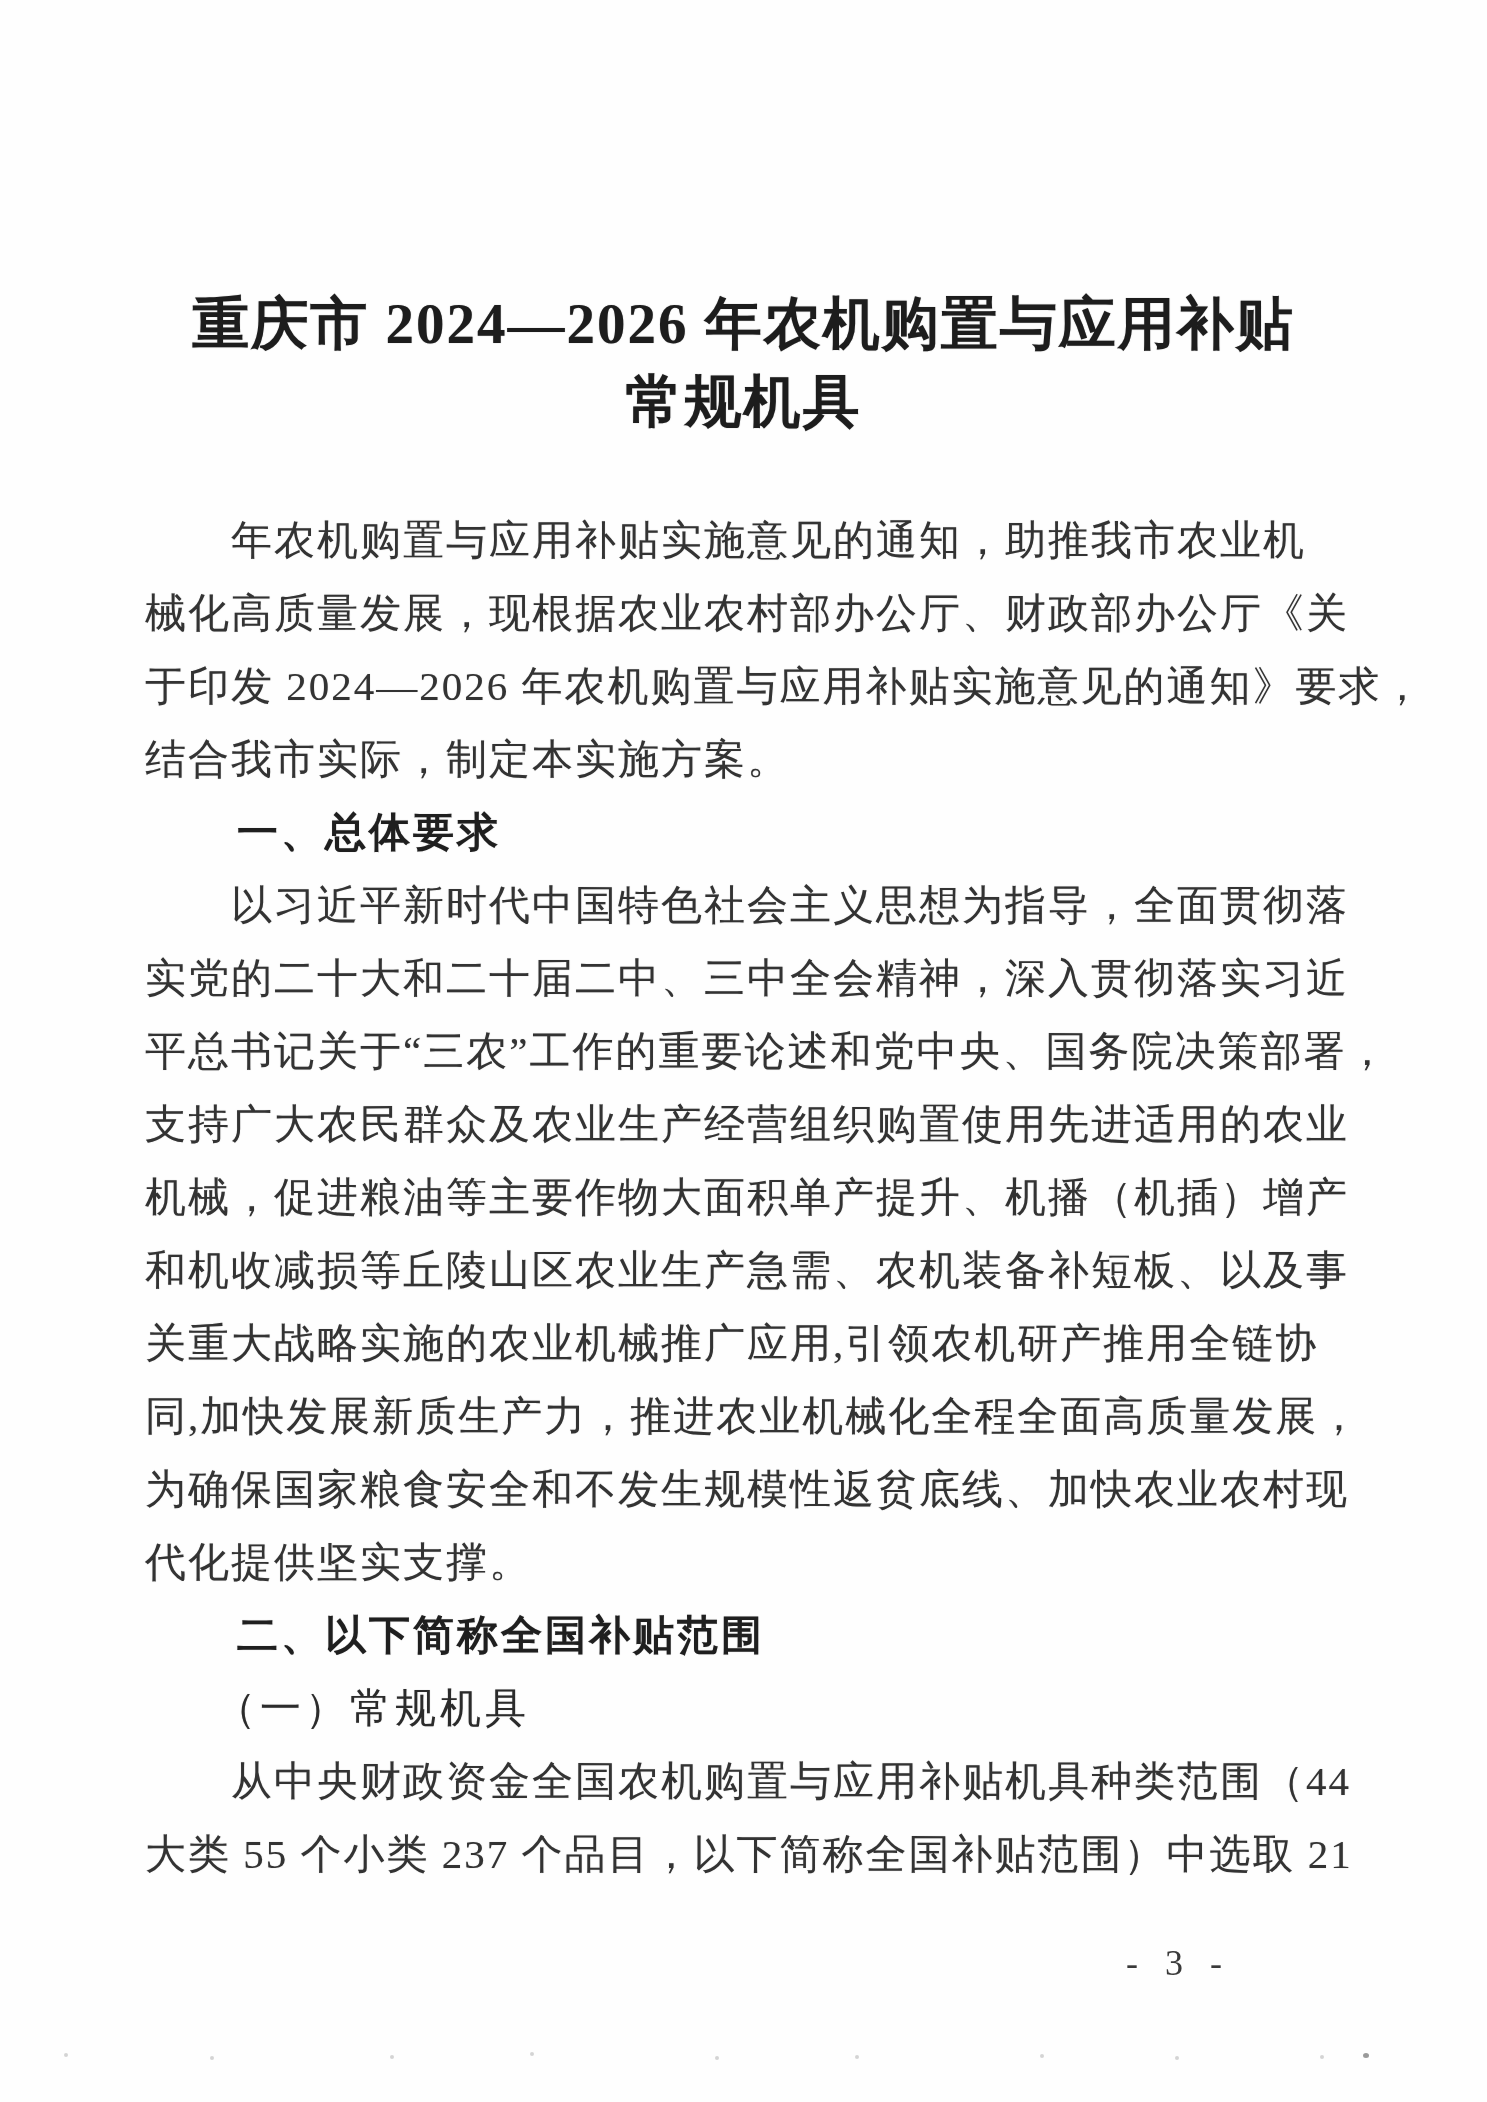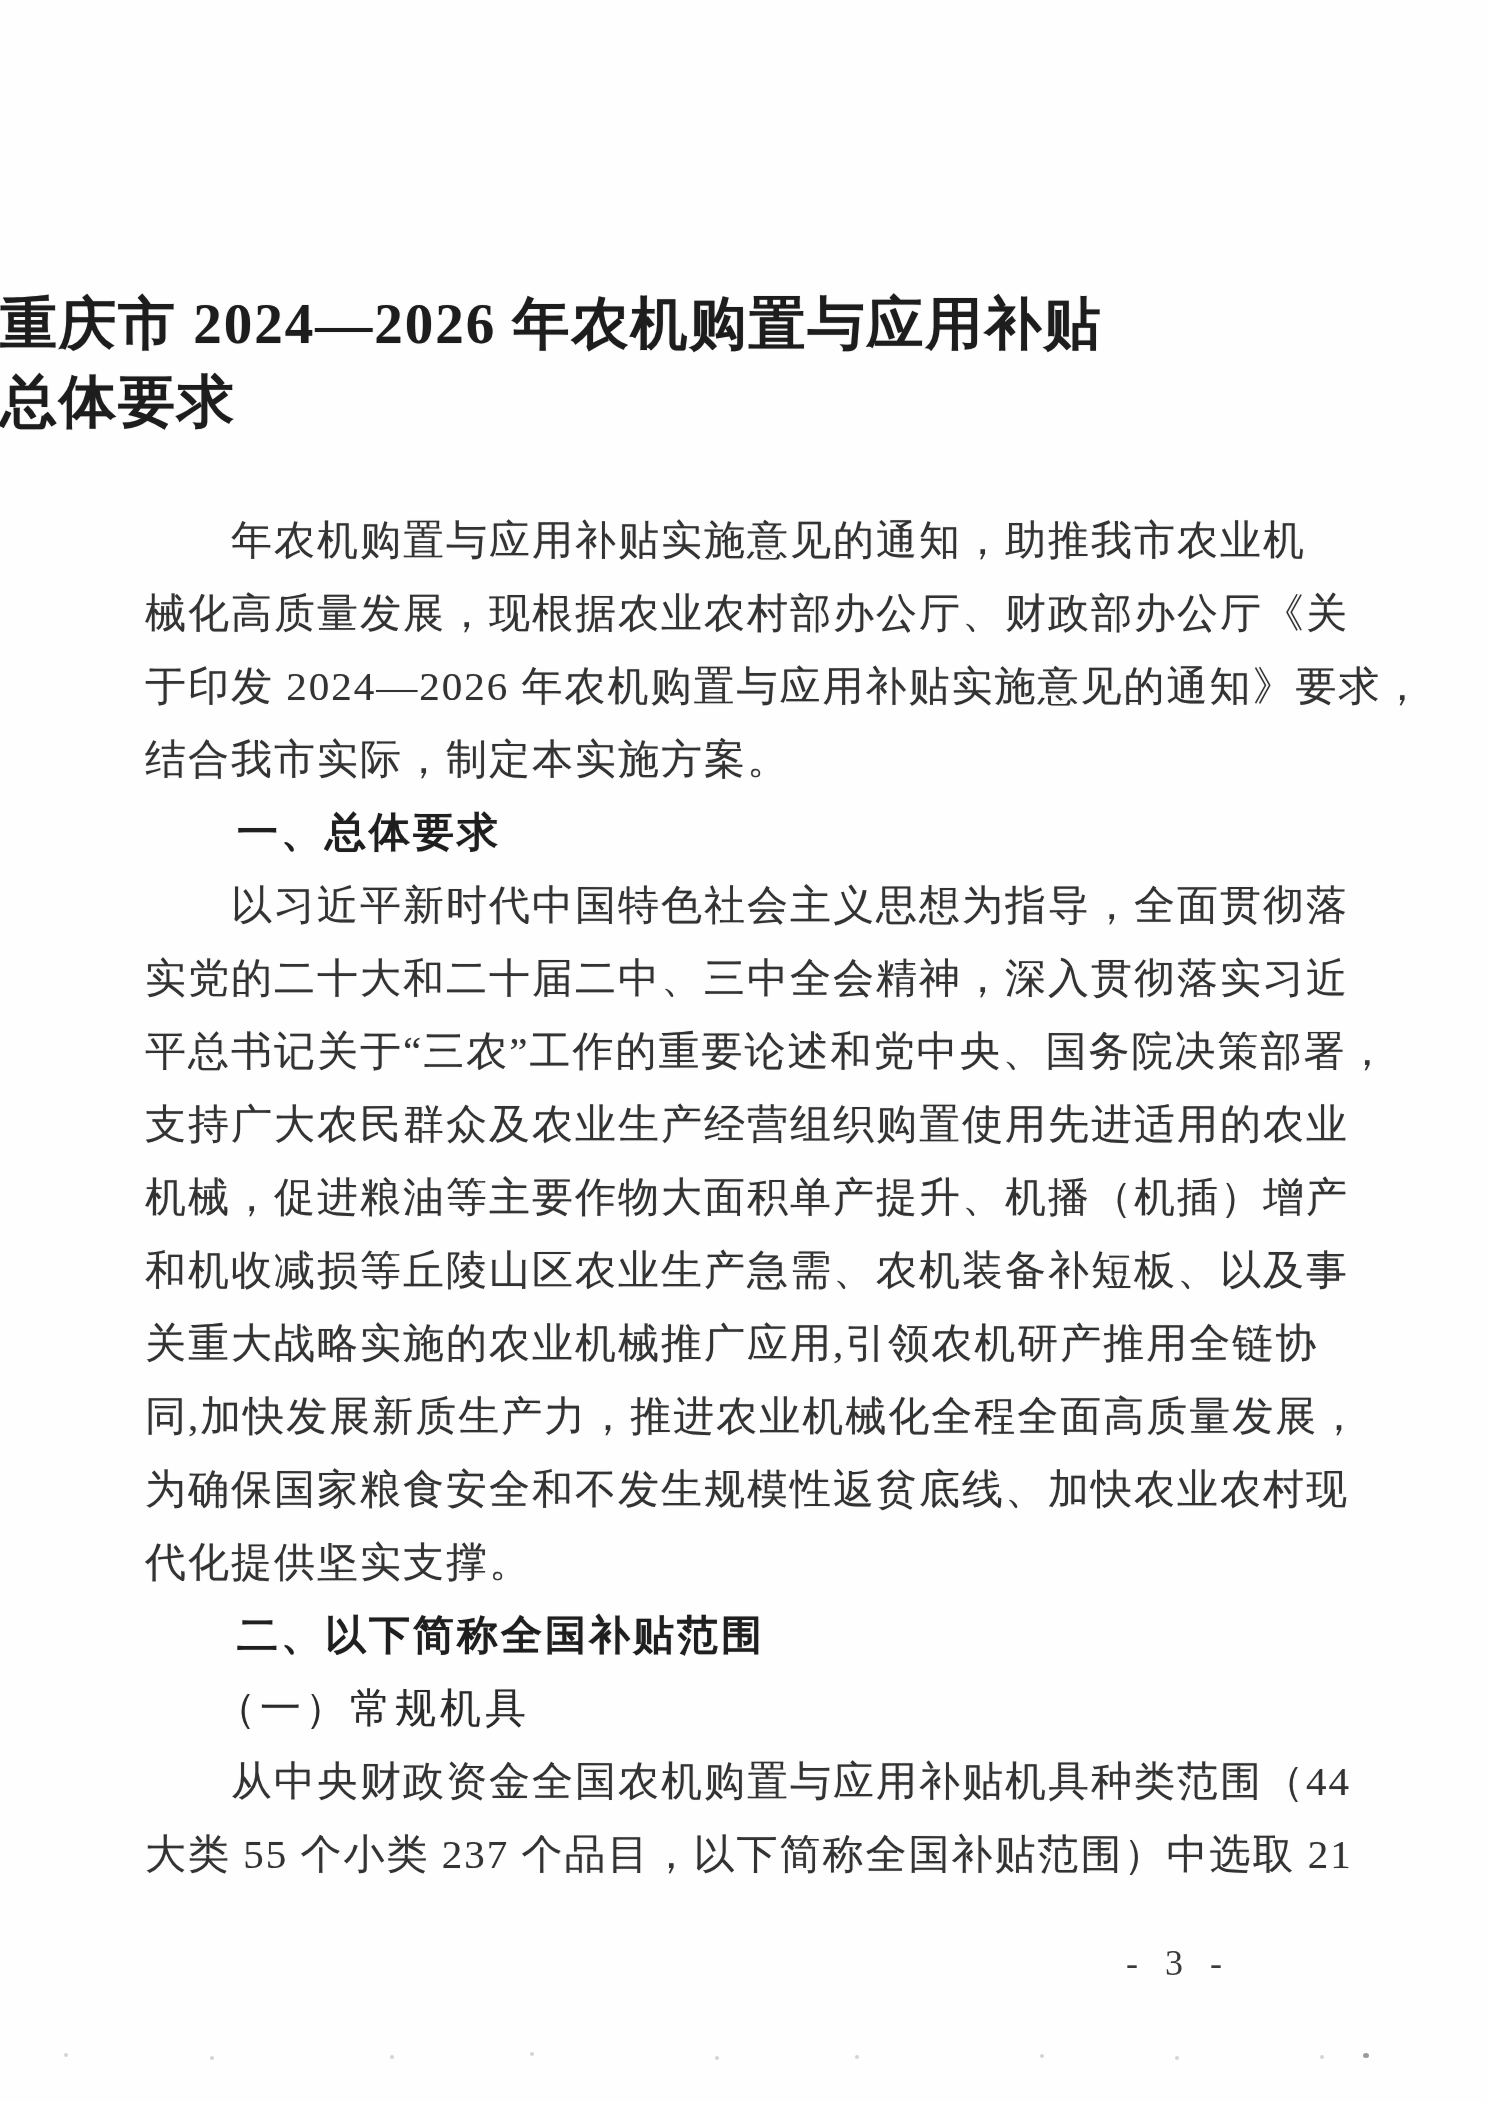--- a/index.html
+++ b/index.html
@@ -13,21 +13,21 @@
     height: 2102px;
     margin: 0 auto;
     background: #fefefe;
     overflow: hidden;
     font-family: "Liberation Serif", serif;
     color: #333333;
   }
   
   .title-block {
     padding-top: 285px;
-    text-align: left;
+    text-align: center;
     color: #1d1d1d;
     font-weight: 700;
     font-size: 57px;
     letter-spacing: 2px;
   }
   .title-block .title-line {
     height: 78px;
     line-height: 78px;
     text-shadow: 0 0 1px rgba(30,30,30,0.45);
   }
@@ -82,21 +82,21 @@
   }
   .speck.dark { background: #8f8f8f; width: 6px; height: 5px; opacity: 0.9; }
 </style>
 </head>
 <body>
 
 <div class="page">
 
   <div class="title-block">
     <div class="title-line">重庆市 2024—2026 年农机购置与应用补贴</div>
-    <div class="title-line">总体要求</div>
+    <div class="title-line">常规机具</div>
   </div>
 
   <div class="body-block" id="body-content">
       <div class="para-body">
         <div class="line first">年农机购置与应用补贴实施意见的通知，助推我市农业机</div>
         <div class="line">械化高质量发展，现根据农业农村部办公厅、财政部办公厅《关</div>
         <div class="line">于印发 2024—2026 年农机购置与应用补贴实施意见的通知》要求，</div>
         <div class="line">结合我市实际，制定本实施方案。</div>
       </div>
       <div class="para-heading">

